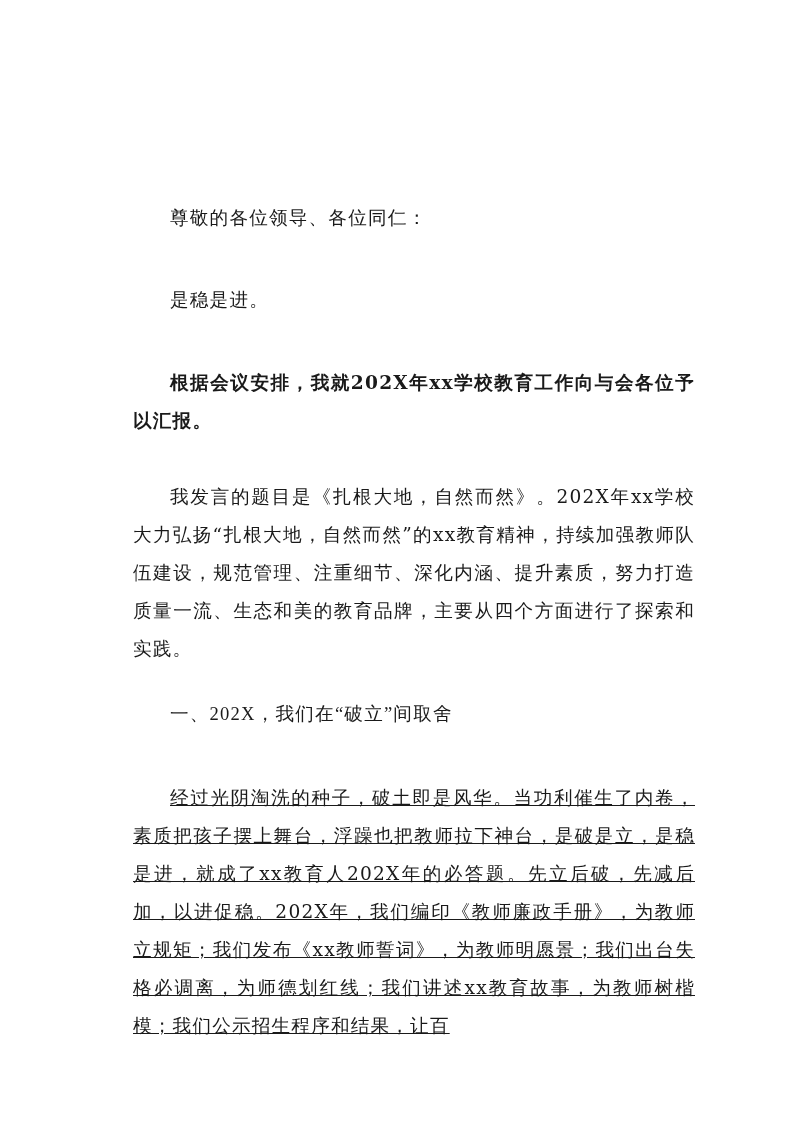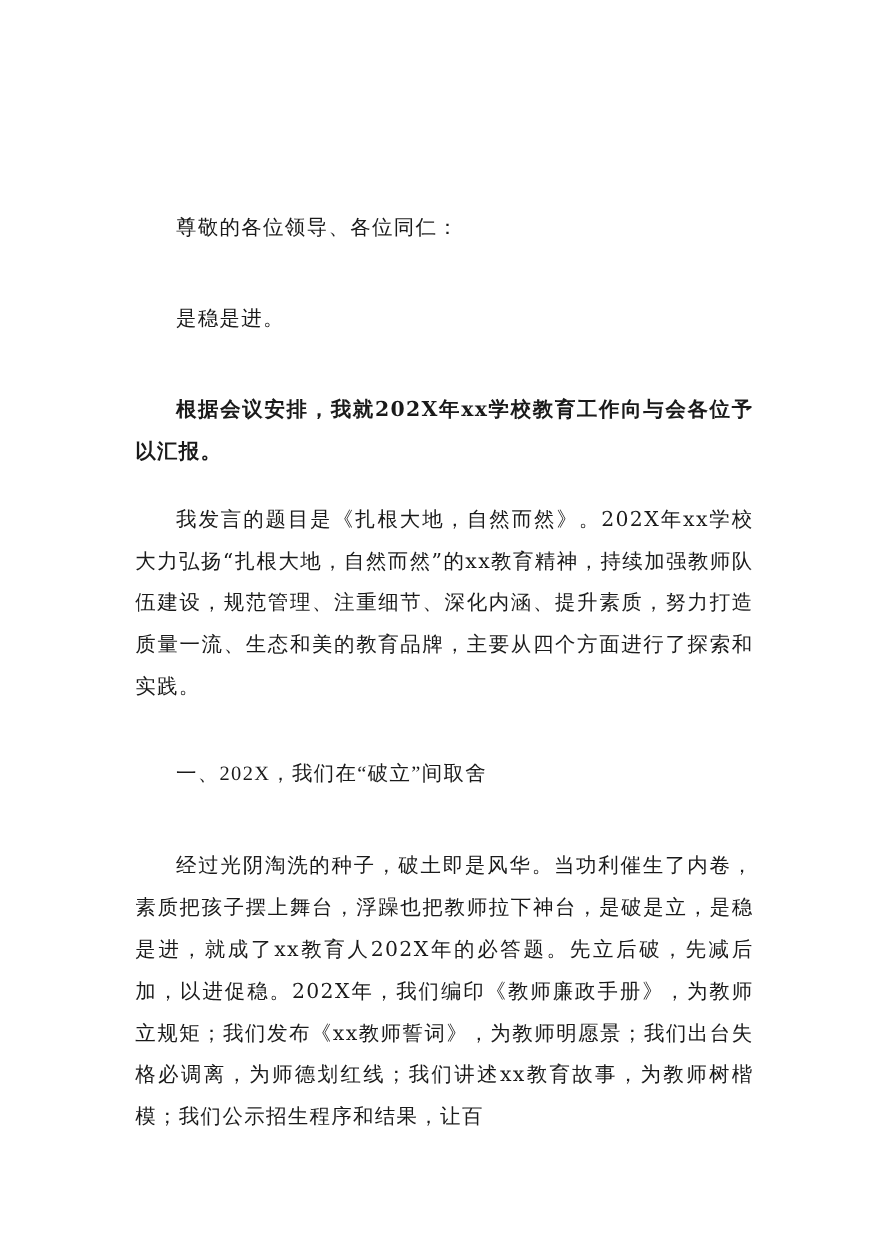--- a/index.html
+++ b/index.html
@@ -5,26 +5,26 @@
     html, body { margin: 0; padding: 0; background: #ffffff; }
     body { width: 793px; height: 1122px; position: relative; overflow: hidden; }
     .page {
       position: absolute; left: 116px; top: 0; width: 562px;
       font-family: "DejaVu Serif", "Liberation Serif", serif;
       font-size: 18.6px; color: #1a1a1a;
     }
     .para {
       position: absolute; left: 0; width: 562px;
       line-height: 38px; text-indent: 37px; text-align: justify;
-      letter-spacing: 1.2px; margin: 7px;
+      letter-spacing: 1.2px; margin: 17px;
     }
   </style>
 </head>
 <body>
 
 <div class="page">
   <p class="para" style="top:182px;">尊敬的各位领导、各位同仁：</p>
   <p class="para" style="top:264px;">是稳是进。</p>
   <p class="para" style="top:347px;font-weight:bold;">根据会议安排，我就202X年xx学校教育工作向与会各位予以汇报。</p>
-  <p class="para" style="top:447px;">我发言的题目是《扎根大地，自然而然》。202X年xx学校大力弘扬“扎根大地，自然而然”的xx教育精神，持续加强教师队伍建设，规范管理、注重细节、深化内涵、提升素质，努力打造质量一流、生态和美的教育品牌，主要从四个方面进行了探索和实践。</p>
+  <p class="para" style="top:461px;">我发言的题目是《扎根大地，自然而然》。202X年xx学校大力弘扬“扎根大地，自然而然”的xx教育精神，持续加强教师队伍建设，规范管理、注重细节、深化内涵、提升素质，努力打造质量一流、生态和美的教育品牌，主要从四个方面进行了探索和实践。</p>
   <p class="para" style="top:678px;font-family:Liberation Serif, serif;">一、202X，我们在“破立”间取舍</p>
-  <p class="para" style="top:762px;">经过光阴淘洗的种子，破土即是风华。当功利催生了内卷，素质把孩子摆上舞台，浮躁也把教师拉下神台，是破是立，是稳是进，就成了xx教育人202X年的必答题。先立后破，先减后加，以进促稳。202X年，我们编印《教师廉政手册》，为教师立规矩；我们发布《xx教师誓词》，为教师明愿景；我们出台失格必调离，为师德划红线；我们讲述xx教育故事，为教师树楷模；我们公示招生程序和结果，让百</p>
+  <p class="para" style="top:762px;text-decoration:underline;">经过光阴淘洗的种子，破土即是风华。当功利催生了内卷，素质把孩子摆上舞台，浮躁也把教师拉下神台，是破是立，是稳是进，就成了xx教育人202X年的必答题。先立后破，先减后加，以进促稳。202X年，我们编印《教师廉政手册》，为教师立规矩；我们发布《xx教师誓词》，为教师明愿景；我们出台失格必调离，为师德划红线；我们讲述xx教育故事，为教师树楷模；我们公示招生程序和结果，让百</p>
 </div>
 
 </body></html>

